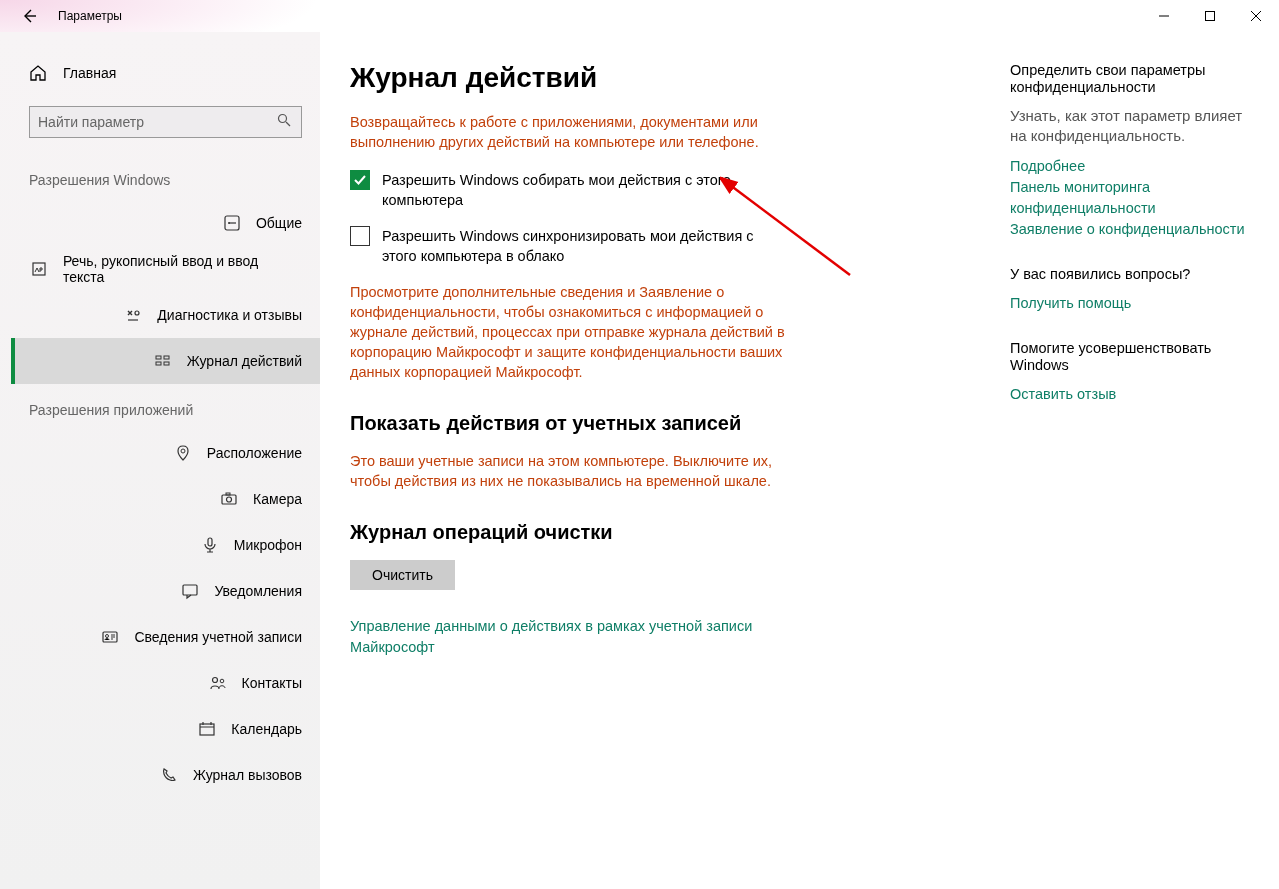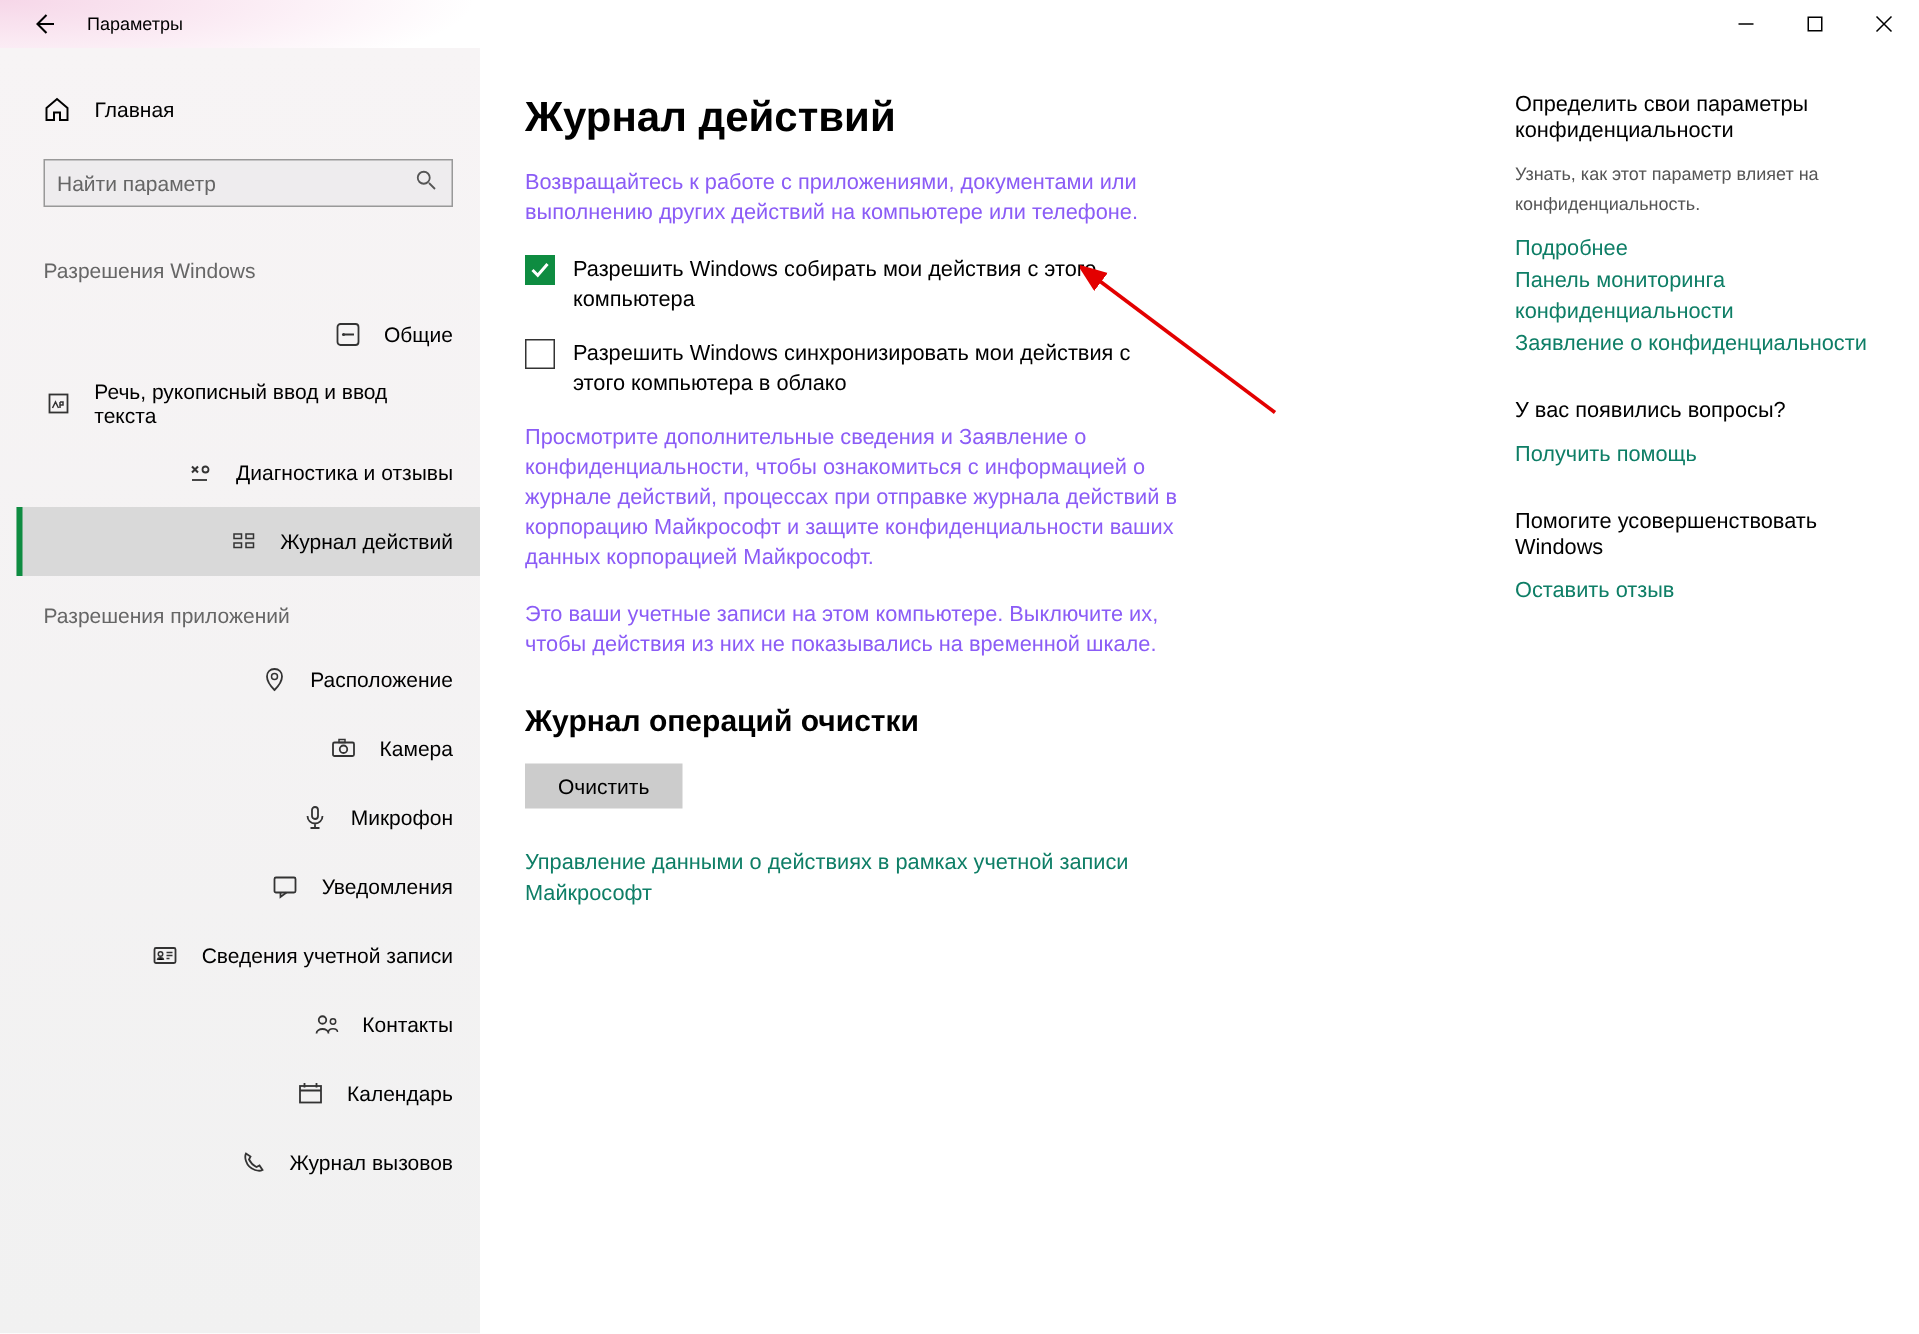--- a/index.html
+++ b/index.html
@@ -27,33 +27,33 @@
 .nav-item.selected { background: #d9d9d9; }
 .nav-item.selected::before { content: ""; position: absolute; left: 0; top: 0; bottom: 0; width: 4px; background: #0E8C41; }
 .nav-item .icon { width: 20px; margin-right: 14px; display: flex; align-items: center; justify-content: center; color:#333; }
 .nav-item .label { font-size: 14px; color: #000; }
 
 .main { flex: 1; display: flex; padding: 30px 20px 0 30px; overflow-y: auto; }
 .content { width: 620px; }
 .aside { margin-left: 40px; width: 240px; }
 h1 { font-size: 28px; font-weight: 600; margin-bottom: 18px; }
 h2 { font-size: 20px; font-weight: 600; margin: 30px 0 16px; }
-.para { font-size: 14.5px; line-height: 20px; color: #8b5cf6; margin-bottom: 18px; max-width: 460px; }
+.para { font-size: 14.5px; line-height: 20px; color: #c2410c; margin-bottom: 18px; max-width: 460px; }
 .checkbox-row { display: flex; align-items: flex-start; margin: 16px 0; max-width: 420px; }
 .checkbox { width: 20px; height: 20px; border: 1.5px solid #333; margin-right: 12px; flex-shrink: 0; display: flex; align-items: center; justify-content: center; cursor: pointer; }
 .checkbox.checked { background: #0E8C41; border-color: #0E8C41; }
 .checkbox.checked svg { display: block; }
 .checkbox svg { display: none; }
 .checkbox-label { font-size: 14.5px; line-height: 20px; }
 .btn { display: inline-block; padding: 7px 22px; background: #cccccc; border: none; font-size: 14px; cursor: pointer; }
 .link { color: #0E7E66; font-size: 14.5px; cursor: pointer; display: block; line-height: 21px; }
 .link.multiline { max-width: 420px; }
 .aside-block { margin-bottom: 26px; }
 .aside-heading { font-size: 14.5px; font-weight: 400; color: #000; margin-bottom: 10px; line-height: 17px; }
-.aside-text { font-size: 12px; color: #555; margin-bottom: 10px; line-height: 20px; }
+.aside-text { font-size: 15px; color: #555; margin-bottom: 10px; line-height: 20px; }
 .arrow-annot { position: absolute; left: 720px; top: 175px; pointer-events: none; }
 </style>
 </head>
 <body>
 
 <div class="titlebar-gradient"></div>
 <div class="titlebar">
   <div class="back">
     <svg width="16" height="16" viewBox="0 0 16 16">
         <path d="M10 2 L4 8 L10 14" stroke="#000" stroke-width="1.4" fill="none"></path>
@@ -238,20 +238,21 @@
 
       <div class="checkbox-row">
         <div class="checkbox">
           
         </div>
         <span class="checkbox-label">Разрешить Windows синхронизировать мои действия с этого компьютера в облако</span>
       </div>
 
       <p class="para">Просмотрите дополнительные сведения и Заявление о конфиденциальности, чтобы ознакомиться с информацией о журнале действий, процессах при отправке журнала действий в корпорацию Майкрософт и защите конфиденциальности ваших данных корпорацией Майкрософт.</p>
 
+      <h2>Показать действия от учетных записей</h2>
       <p class="para">Это ваши учетные записи на этом компьютере. Выключите их, чтобы действия из них не показывались на временной шкале.</p>
 
       <h2>Журнал операций очистки</h2>
       <button class="btn">Очистить</button>
 
       <p style="margin-top:26px;">
         <span class="link multiline">Управление данными о действиях в рамках учетной записи Майкрософт</span>
       </p>
     </div>
 

